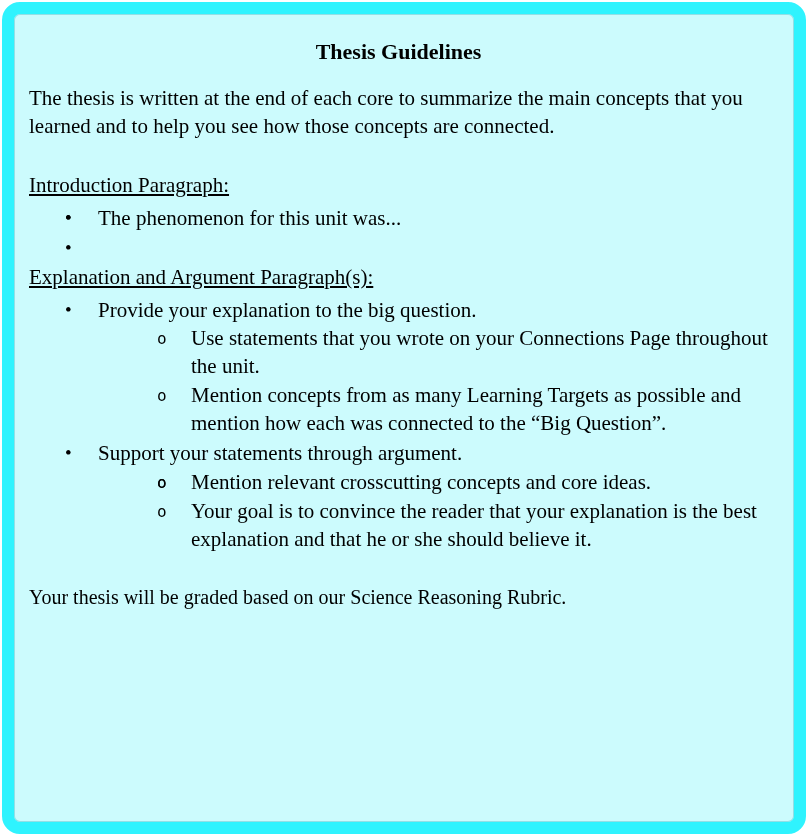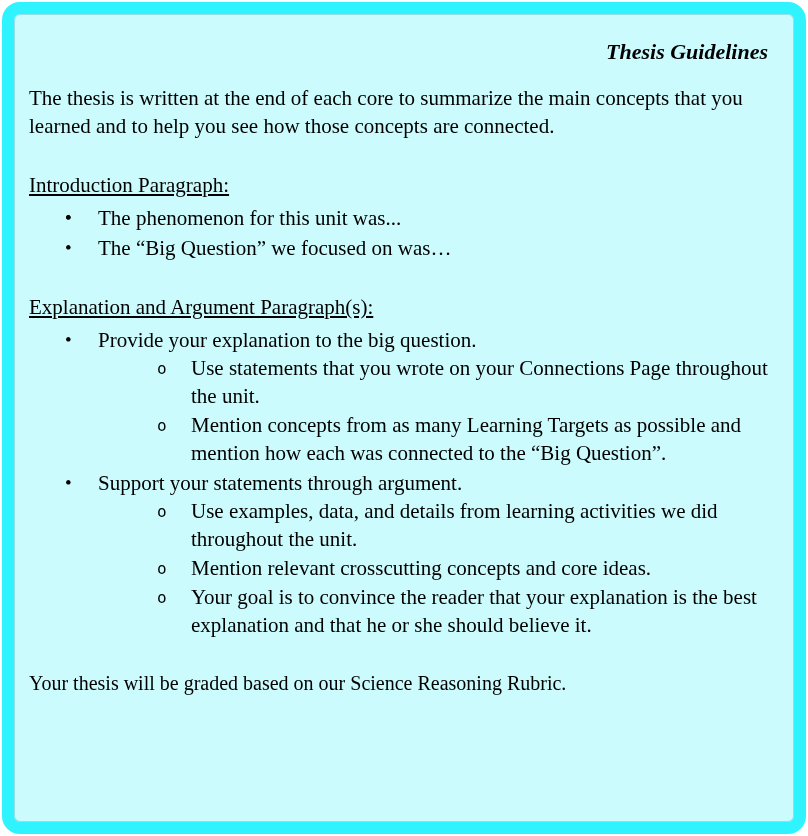--- a/index.html
+++ b/index.html
@@ -24,24 +24,23 @@
     border: 12px solid #2ff3fe;
     border-radius: 18px;
     background: #ccfbfd;
     box-shadow: inset 0 0 0 1px rgba(0, 150, 170, 0.28);
     padding: 24px 26px 20px 15px;
     overflow: hidden;
   }
   .title {
     font-size: 22px;
     font-weight: bold;
-    text-align: right;
+    text-align: center;
     margin: 0 0 0 0;
     line-height: 28px;
-    font-style: italic;
   }
   .para {
     font-size: 21px;
     line-height: 28px;
     margin: 18px 0 0 0;
   }
   .section-heading {
     font-size: 21px;
     font-weight: normal;
     text-decoration: underline;
@@ -106,21 +105,20 @@
   <ul class="l1">
     <li>
       <span class="marker-l1">•</span>
     </li>
     <li>
       <span class="marker-l1">•</span>
       <span>The phenomenon for this unit was...</span>
     </li>
     <li>
       <span class="marker-l1">•</span>
-      <span>The “Big Question” we focused on was…</span>
     </li>
   </ul>
 
   <h2 class="section-heading">Explanation and Argument Paragraph(s):</h2>
   <ul class="l1">
     <li>
       <span class="marker-l1">•</span>
       <span>Provide your explanation to the big question.</span>
       <ul class="l2">
         <li>
@@ -132,21 +130,20 @@
           <span>Mention concepts from as many Learning Targets as possible and mention how each was connected to the “Big Question”.</span>
         </li>
       </ul>
     </li>
     <li>
       <span class="marker-l1">•</span>
       <span>Support your statements through argument.</span>
       <ul class="l2">
         <li>
           <span class="marker-l2">o</span>
-          <span>Use examples, data, and details from learning activities we did throughout the unit.</span>
         </li>
         <li>
           <span class="marker-l2">o</span>
           <span>Mention relevant crosscutting concepts and core ideas.</span>
         </li>
         <li>
           <span class="marker-l2">o</span>
           <span>Your goal is to convince the reader that your explanation is the best explanation and that he or she should believe it.</span>
         </li>
       </ul>

